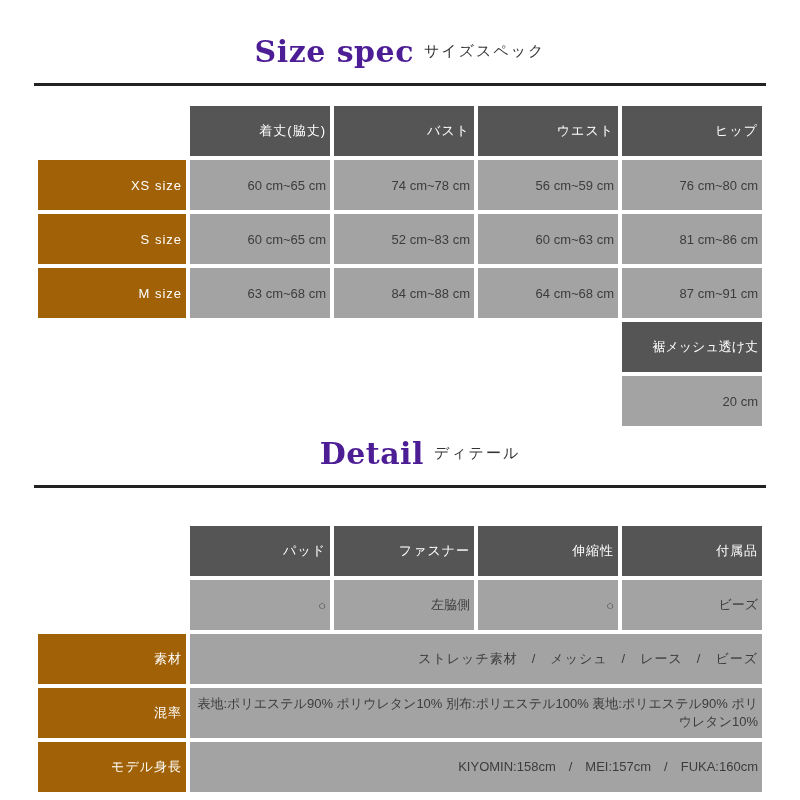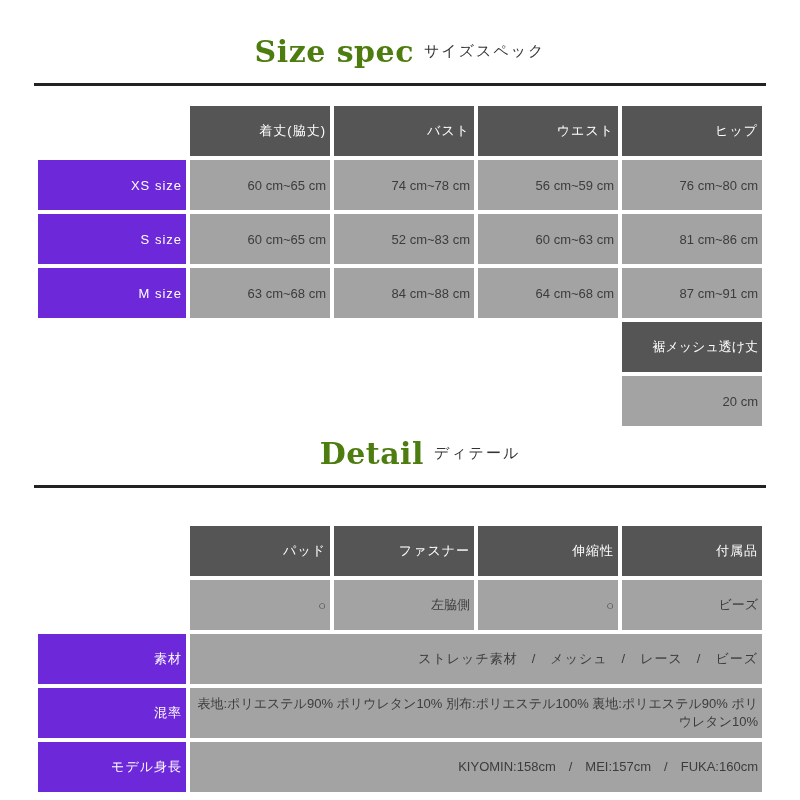--- a/index.html
+++ b/index.html
@@ -23,21 +23,21 @@
   
   .section-head {
     text-align: center;
     padding-top: 34px;
   }
   .section-head .title-en {
     font-family: "DejaVu Serif", "Liberation Serif", serif;
     font-size: 30px;
     font-weight: bold;
     letter-spacing: 0.5px;
-    color: #4d7c0f;
+    color: #4c1d95;
     vertical-align: middle;
   }
   .section-head .title-jp {
     font-size: 15px;
     letter-spacing: 2px;
     color: #333333;
     margin-left: 10px;
     vertical-align: middle;
   }
   .rule {
@@ -62,21 +62,21 @@
     color: #3c3c3c;
     padding: 2px 4px;
   }
   .hdr {
     background: #555555;
     color: #ffffff !important;
     font-size: 14px;
     letter-spacing: 1px;
   }
   .rowhdr {
-    background: #6d28d9;
+    background: #a16207;
     color: #ffffff !important;
     font-size: 13px;
     letter-spacing: 1px;
   }
   .cell {
     background: #a3a3a3;
   }
   .blank {
     background: transparent;
   }

